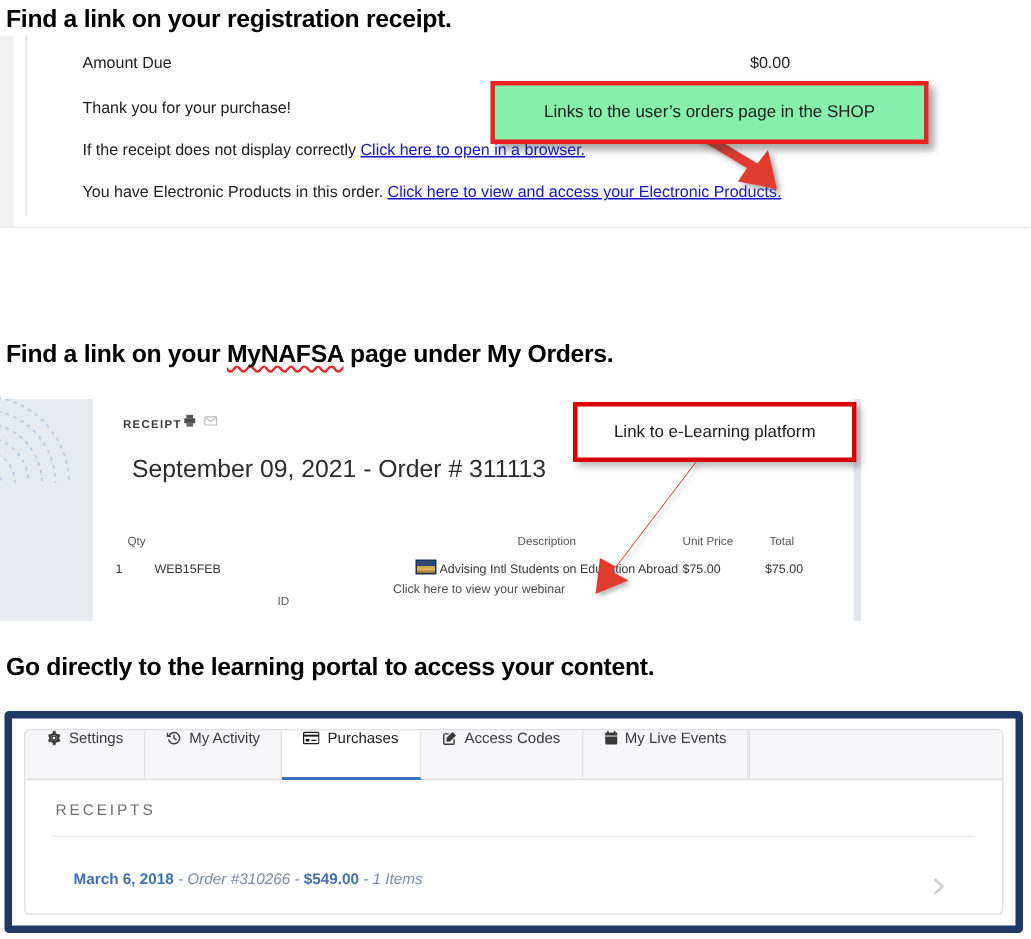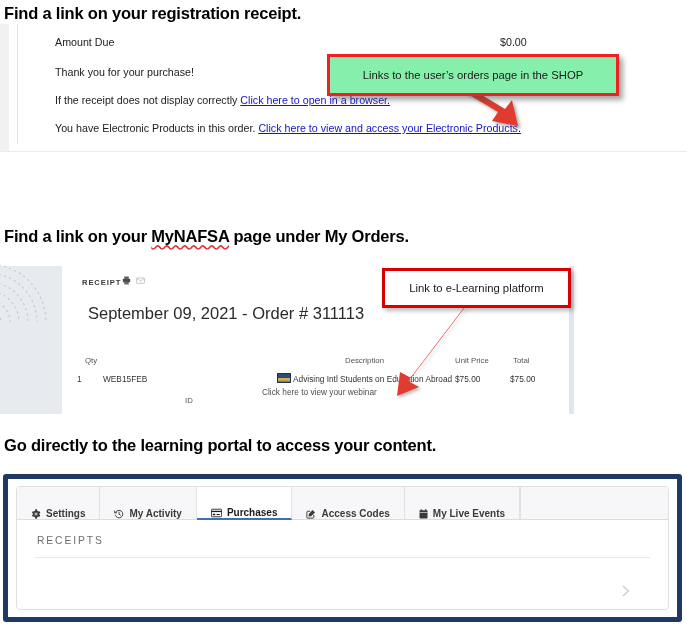--- a/index.html
+++ b/index.html
@@ -126,22 +126,22 @@
     position:absolute;left:8px;top:7px;right:8px;bottom:7px;
     background:#ffffff;border:1px solid #e0e0e0;border-radius:4px;
     overflow:hidden;
   }
   .tabbar{
     position:absolute;left:0;top:0;right:0;height:32px;
     background:#f7f7f9;border-bottom:1px solid #dcdcdc;
     display:flex;align-items:stretch;
   }
   .tab{
-    display:flex;align-items:flex-end;gap:5px;
-    padding:0 14px;font-size:10px;font-weight:bold;color:#3a3a3a;
+    display:flex;align-items:flex-start;gap:5px;
+    padding:0 14px;font-size:10px;font-weight:normal;color:#3a3a3a;
     border-right:1px solid #e2e2e4;white-space:nowrap;cursor:pointer;
     background:#f7f7f9;position:relative;
   }
   .tab.active{
     background:#ffffff;color:#1a1a1a;
     border-bottom:2px solid #3f6fb5;
     margin-bottom:-1px;
   }
   .tab .ic{display:inline-flex;align-items:center;}
   .tab-filler{flex:1;background:#f7f7f9;border-left:1px solid #e2e2e4;}
@@ -332,19 +332,22 @@
         <span>My Live Events</span>
       </div>
 
       <div class="tab-filler"></div>
     </div>
 
     <div class="receipts-title">RECEIPTS</div>
     <div class="divider"></div>
 
     <div class="receipt-row">
+      <div class="line">
+        <span class="b">March 6, 2018</span><span class="i"> - </span><span class="i">Order #310266</span><span class="i"> - </span><span class="amt">$549.00</span><span class="i"> - </span><span class="i">1 Items</span>
+      </div>
       <svg class="chev" viewBox="0 0 12 12" fill="none" stroke="#cfcfcf" stroke-width="1.6" stroke-linecap="round" stroke-linejoin="round">
         <path d="M3.5 1.5 L8.5 6 L3.5 10.5"></path>
       </svg>
     </div>
 
   </div>
 </div>
 
 </body></html>

